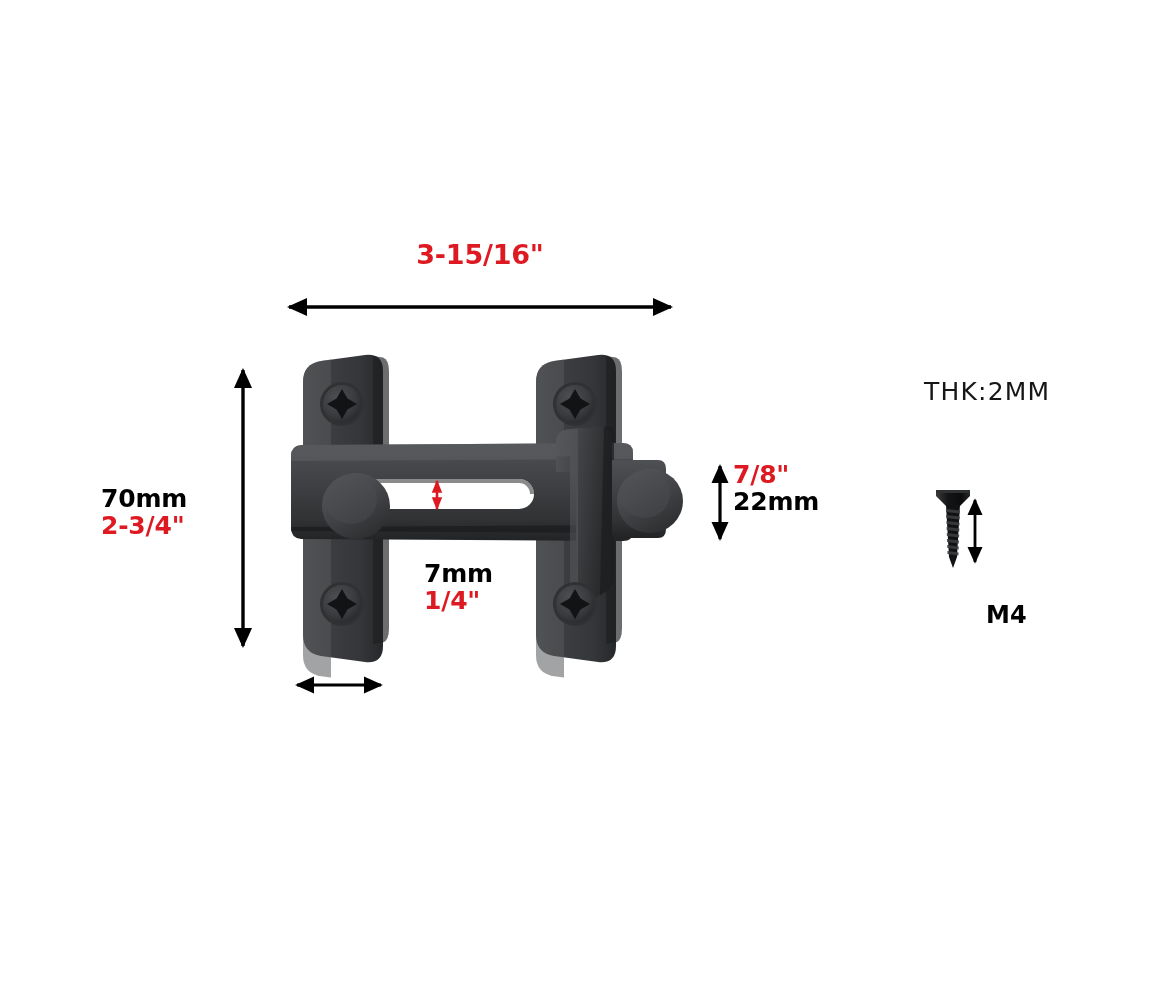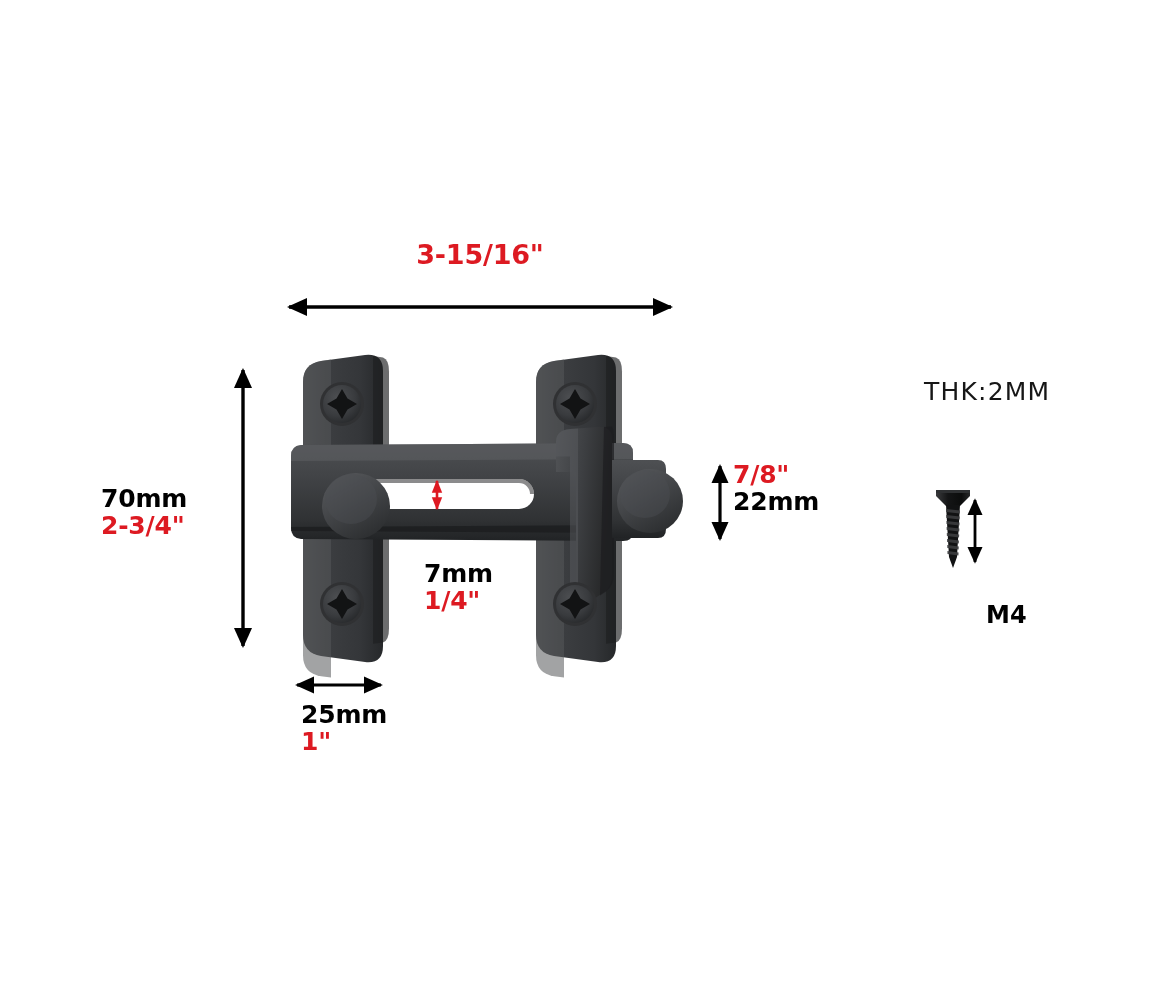--- a/index.html
+++ b/index.html
@@ -221,24 +221,20 @@
 
   <div class="dim center t-28" style="left:330px; top:241px; width:300px;">
     <span class="inch">3-15/16"</span>
   </div>
 
   <div class="dim left t-26" style="left:101px; top:486px; width:130px;">
     <span class="mm">70mm</span>
     <span class="inch">2-3/4"</span>
   </div>
 
-  <div class="dim left t-26" style="left:301px; top:702px; width:140px;">
-    <span class="mm">25mm</span>
-    <span class="inch">1"</span>
-  </div>
 
   <div class="dim left t-26" style="left:424px; top:561px; width:120px;">
     <span class="mm">7mm</span>
     <span class="inch">1/4"</span>
   </div>
 
   <div class="dim left t-26" style="left:733px; top:462px; width:130px;">
     <span class="inch">7/8"</span>
     <span class="mm">22mm</span>
   </div>

